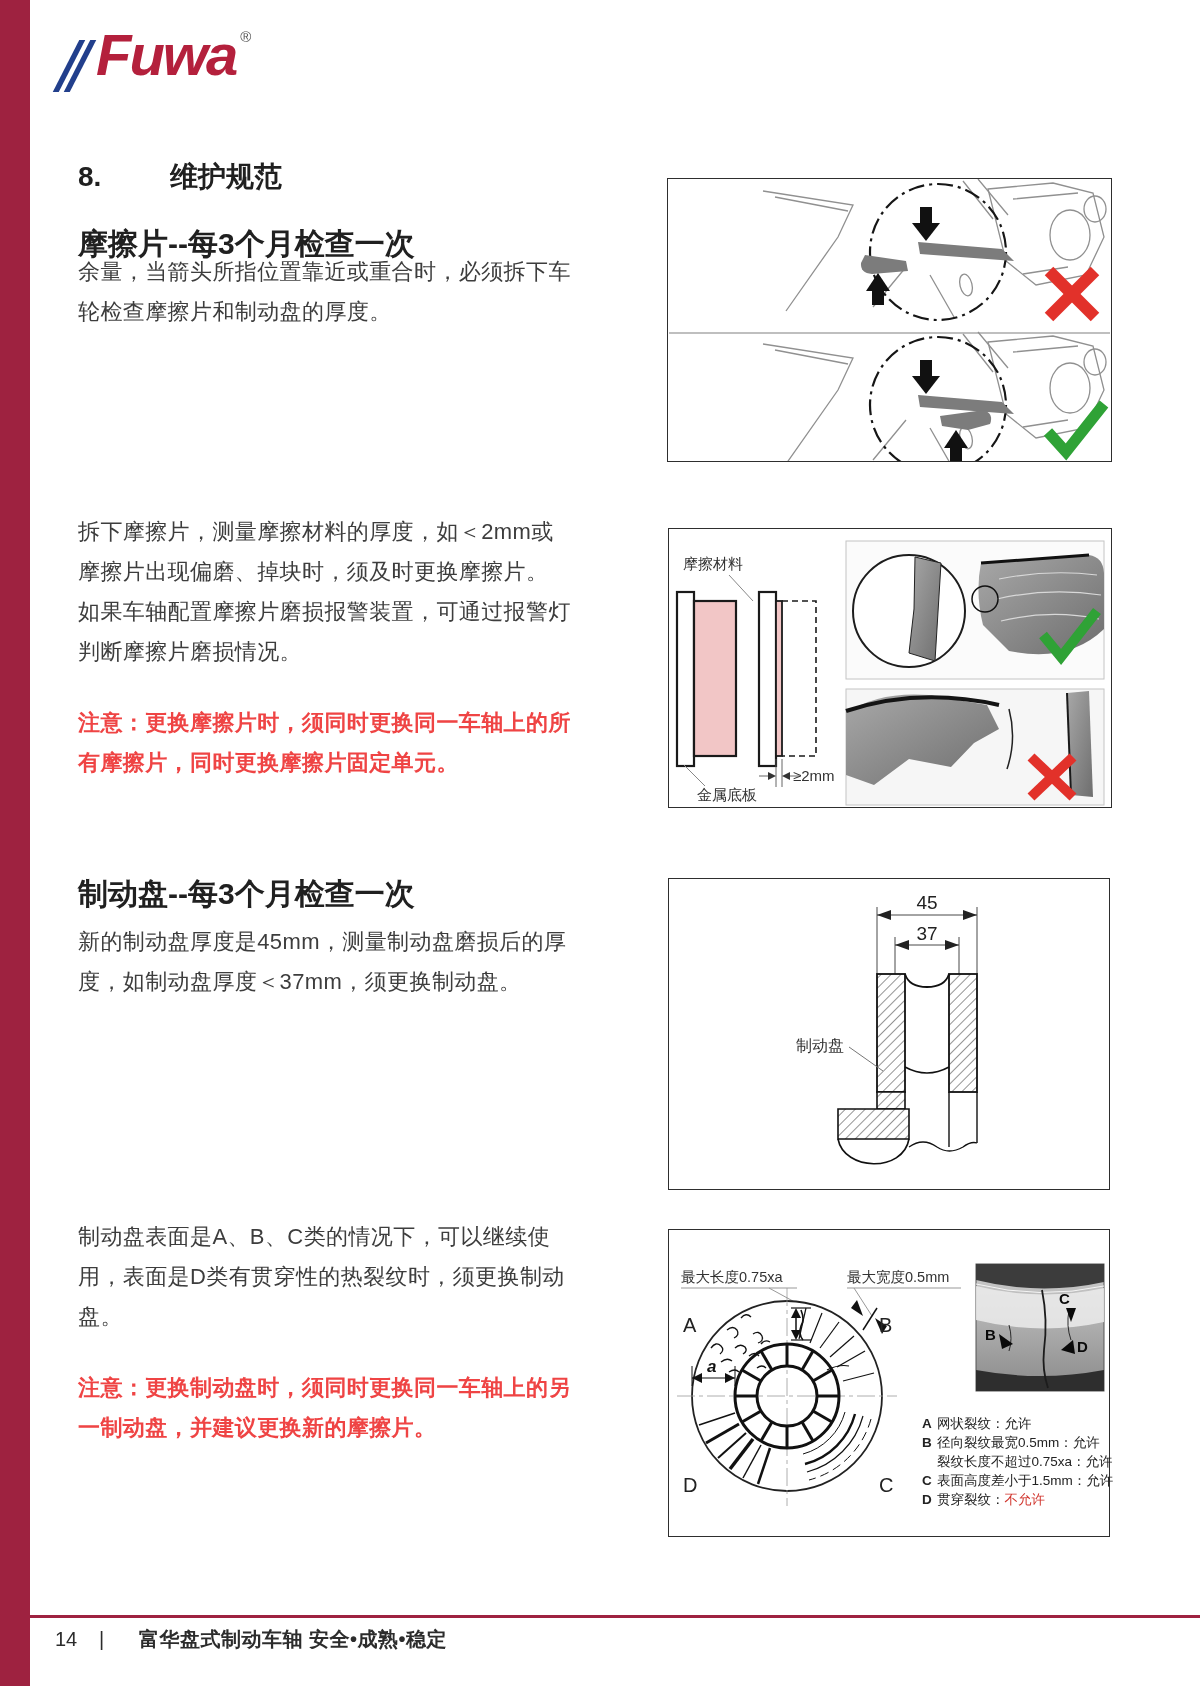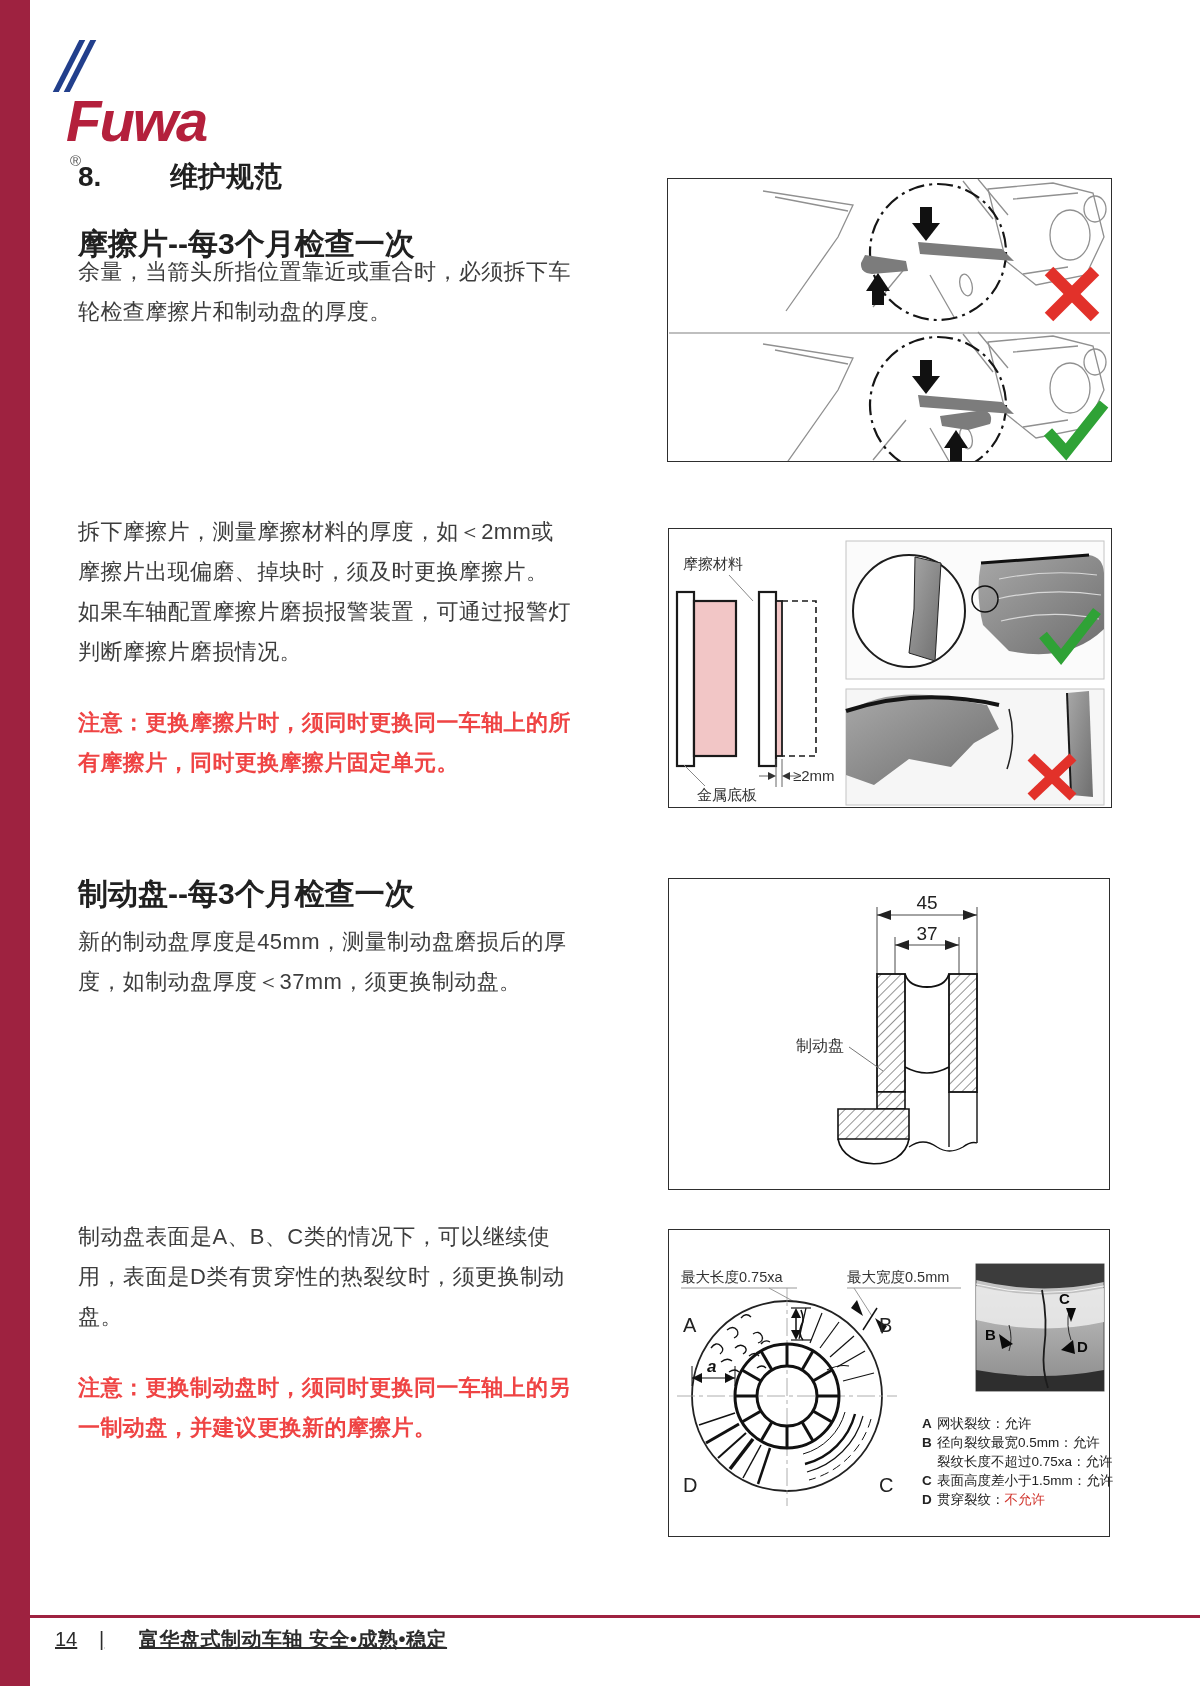--- a/index.html
+++ b/index.html
@@ -1,20 +1,20 @@
 <!DOCTYPE html>
 <html><head>
 <meta charset="utf-8">
 <style>
   html,body{margin:0;padding:0;background:#e8e8e8;}
   .page{position:relative;width:1200px;height:1686px;background:#ffffff;overflow:hidden;
         font-family:"Liberation Sans","DejaVu Sans",sans-serif;color:#3d3d3d;}
   .redbar{position:absolute;left:0;top:0;width:30px;height:1686px;background:#9E2240;}
   
-  .logo{position:absolute;left:66px;top:26px;display:flex;align-items:flex-start;flex-direction:column;}
+  .logo{position:absolute;left:66px;top:26px;display:flex;align-items:flex-start;}
   .logo .slashes{display:flex;margin-top:14px;margin-right:8px;}
   .logo .slash{width:6px;height:52px;background:#223F8C;transform:skewX(-27deg);margin-right:5px;}
   .logo .brand{font-size:58px;line-height:58px;font-weight:bold;font-style:italic;
                color:#B4203C;letter-spacing:-2px;}
   .logo .reg{font-size:15px;color:#555;margin-left:4px;margin-top:2px;font-style:normal;}
   
   .sec-title{position:absolute;left:78px;top:158px;font-size:28px;font-weight:bold;color:#202020;}
   .sec-title .num{display:inline-block;width:92px;}
   .h-bold{position:absolute;font-size:30px;font-weight:bold;color:#202020;white-space:nowrap;}
   .tblock{position:absolute;font-size:22px;line-height:40px;letter-spacing:0.4px;}
@@ -23,21 +23,21 @@
   
   .fig{position:absolute;background:#fff;border:1.4px solid #2e2e2e;}
   .fig svg{display:block;}
   
   .legend{position:absolute;left:253px;top:184px;font-size:13.5px;line-height:19px;color:#232323;}
   .lg-row{white-space:nowrap;}
   .lg-k{display:inline-block;width:15px;font-weight:bold;}
   .lg-red{color:#D0342C;}
   
   .footline{position:absolute;left:30px;top:1615px;width:1170px;height:3px;background:#9E2240;}
-  .footer{position:absolute;left:55px;top:1626px;font-size:20px;color:#2c2c2c;display:flex;align-items:center;text-decoration:underline;}
+  .footer{position:absolute;left:55px;top:1626px;font-size:20px;color:#2c2c2c;display:flex;align-items:center;}
   .footer .pg{width:44px;}
   .footer .sep{width:40px;color:#2c2c2c;}
   .footer .slog{font-weight:bold;letter-spacing:0.5px;}
 </style>
 </head>
 <body>
 
 <div class="page">
   <div class="redbar"></div>
 

